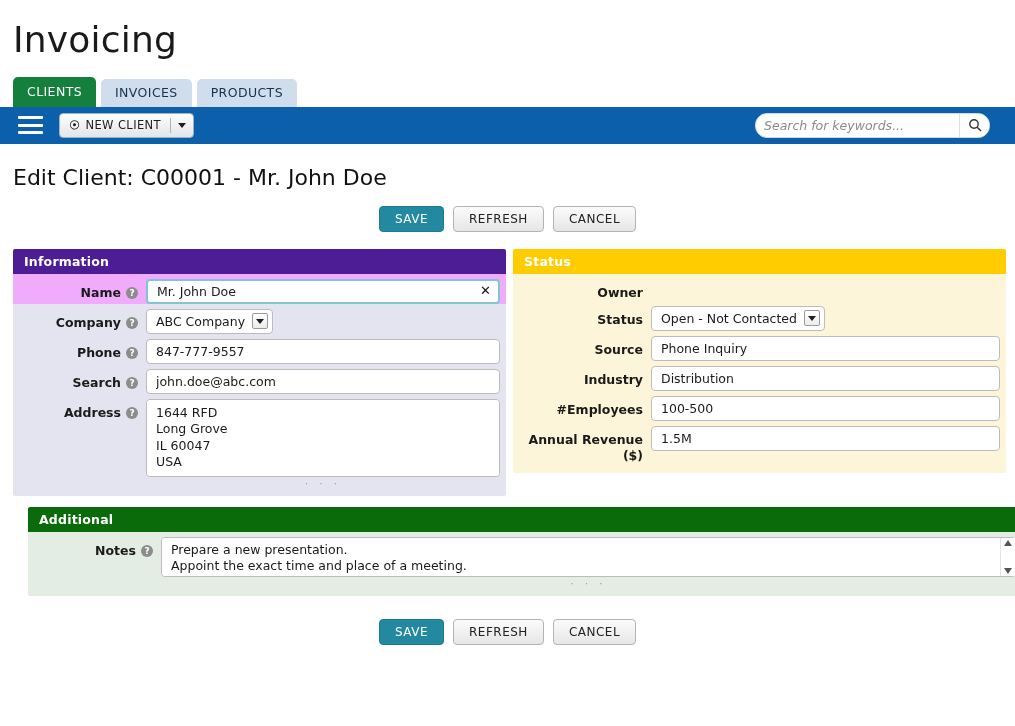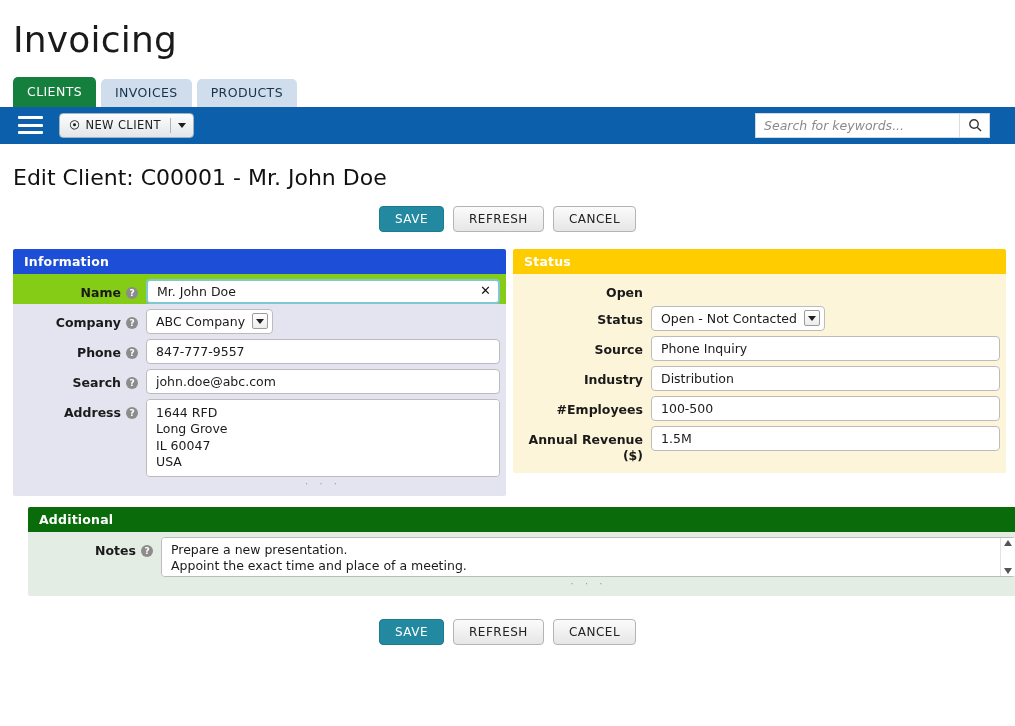--- a/index.html
+++ b/index.html
@@ -109,21 +109,21 @@
   .searchwrap {
     position: absolute;
     right: 25px;
     top: 6px;
     display: flex;
     align-items: stretch;
     width: 235px;
     height: 25px;
     background: #ffffff;
     border: 1px solid #cfd8de;
-    border-radius: 0;
+    border-radius: 12px;
     overflow: hidden;
   }
   .searchwrap input {
     flex: 1;
     border: none;
     outline: none;
     font-size: 12.5px;
     font-style: italic;
     color: #2b2b2b;
     padding: 0 8px;
@@ -190,40 +190,40 @@
     height: 25px;
     display: flex;
     align-items: center;
     padding-left: 11px;
     font-size: 12.5px;
     font-weight: bold;
     color: #ffffff;
     letter-spacing: 0.2px;
   }
   .panel.info      { width: 494px; }
-  .panel.info .panel-head   { background: #1d4ed8; }
+  .panel.info .panel-head   { background: #4c1d95; }
   .panel.info .panel-body   { background: #e4e4f0; padding: 0 0 9px 0; }
   .panel.status    { width: 494px; }
   .panel.status .panel-head { background: #ffcc00; }
   .panel.status .panel-body { background: #fdf5d9; padding: 0 0 9px 0; }
 
   .panel.additional {
     width: 994px;
     margin: 11px 9px 0 28px;
   }
   .panel.additional .panel-head { background: #0a6b0a; }
   .panel.additional .panel-body { background: #e4ede4; padding: 0 0 9px 0; }
 
   
   .row {
     display: flex;
     align-items: flex-start;
     padding: 5px 6px 0 0;
   }
-  .row.focused { background: #84cc16; }
+  .row.focused { background: #f0abfc; }
   .row .label {
     width: 133px;
     flex: 0 0 133px;
     text-align: right;
     font-size: 12.5px;
     font-weight: bold;
     color: #1a1a1a;
     padding: 6px 8px 0 0;
     display: flex;
     justify-content: flex-end;
@@ -469,21 +469,21 @@
 
     </div>
   </div>
 
   <div class="panel status">
     <div class="panel-head">Status</div>
     <div class="panel-body">
 
       <div class="row">
         <div class="label">
-          <span class="ltext">Open</span>
+          <span class="ltext">Owner</span>
         </div>
       </div>
 
       <div class="row">
         <div class="label">
           <span class="ltext">Status</span>
         </div>
         <div class="field">
           <div class="selectbox">
             <span>Open - Not Contacted</span>

